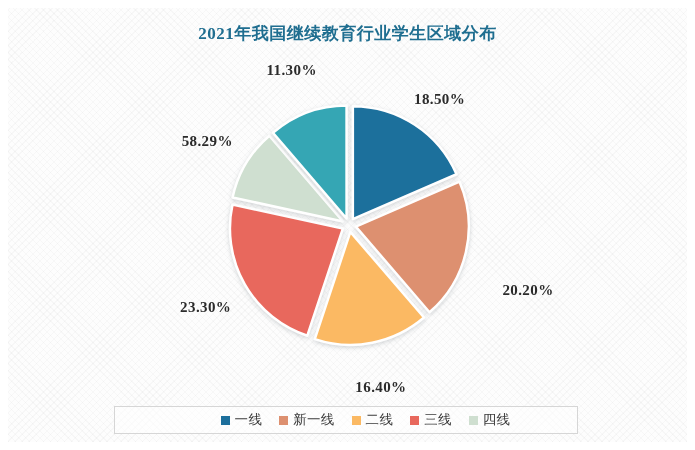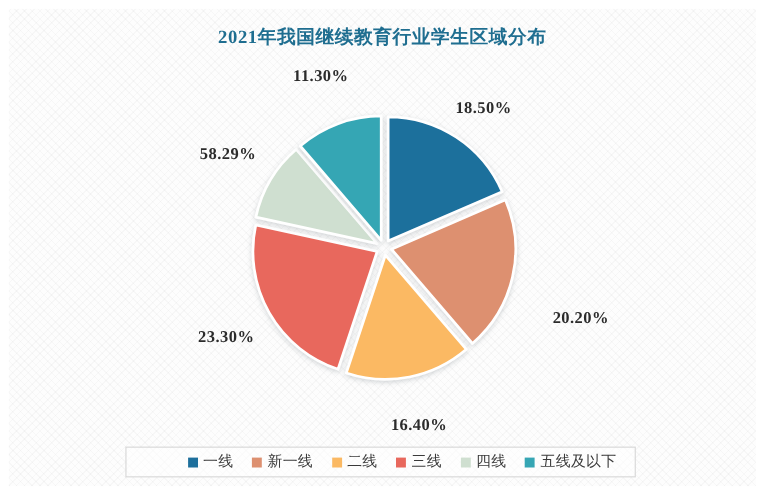--- a/index.html
+++ b/index.html
@@ -147,19 +147,15 @@
         <span class="legend-label">二线</span>
       </div>
       <div class="legend-item">
         <span class="legend-swatch" style="background: rgb(232, 104, 93);"></span>
         <span class="legend-label">三线</span>
       </div>
       <div class="legend-item">
         <span class="legend-swatch" style="background: rgb(207, 223, 208);"></span>
         <span class="legend-label">四线</span>
       </div>
-      <div class="legend-item">
-        <span class="legend-swatch" style="background: rgb(54, 166, 180);"></span>
-        <span class="legend-label">五线及以下</span>
-      </div>
     </div>
 
 </div>
 
 </body></html>

